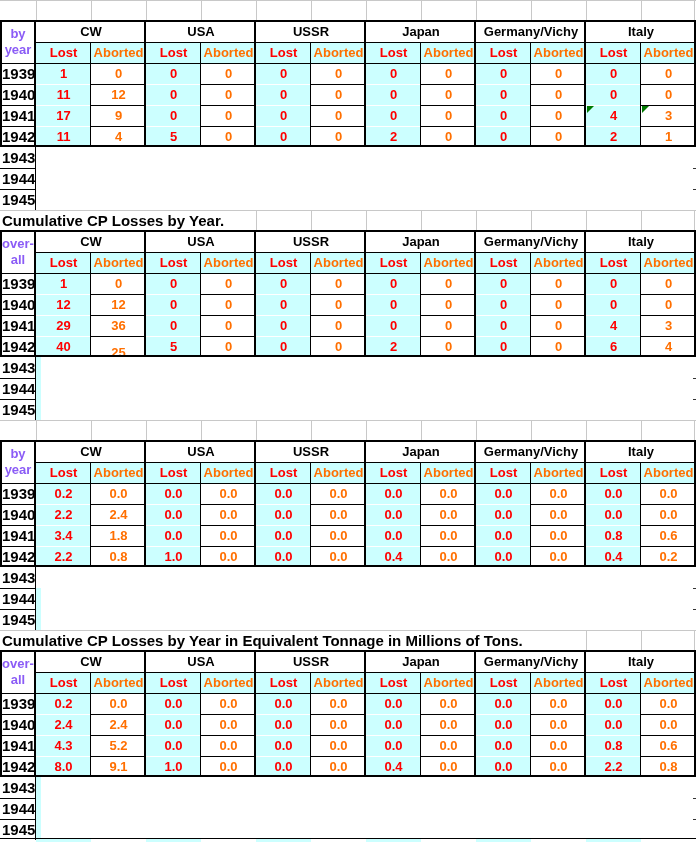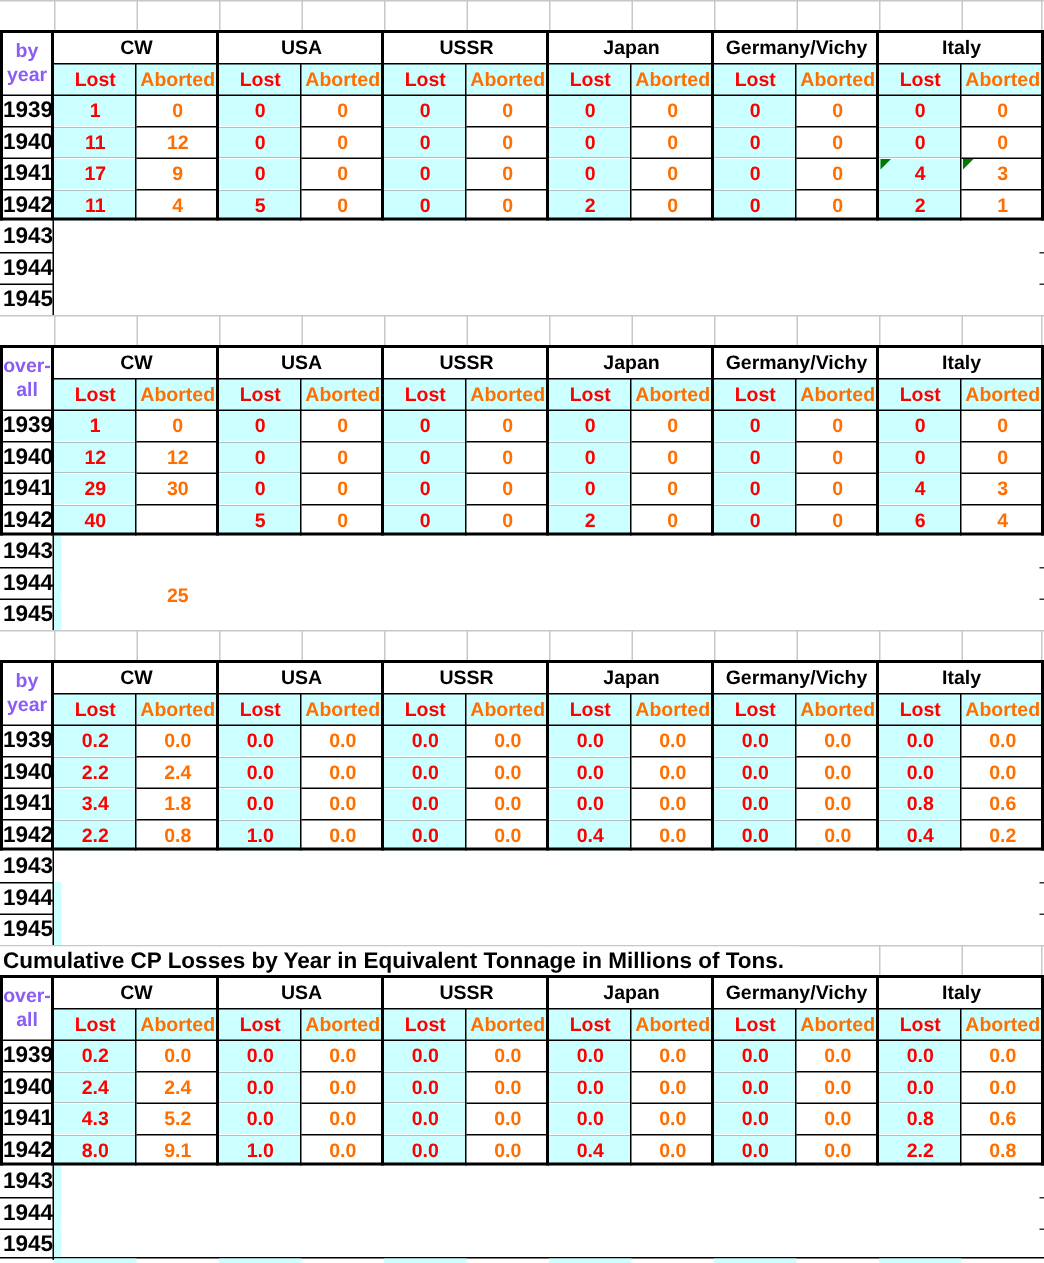--- a/index.html
+++ b/index.html
@@ -177,20 +177,21 @@
       <div class="line" style="left: 201px; top: 0px; width: 1px; height: 20px; background: var(--grid-line);"></div>
       <div class="line" style="left: 256px; top: 0px; width: 1px; height: 20px; background: var(--grid-line);"></div>
       <div class="line" style="left: 311px; top: 0px; width: 1px; height: 20px; background: var(--grid-line);"></div>
       <div class="line" style="left: 366px; top: 0px; width: 1px; height: 20px; background: var(--grid-line);"></div>
       <div class="line" style="left: 421px; top: 0px; width: 1px; height: 20px; background: var(--grid-line);"></div>
       <div class="line" style="left: 476px; top: 0px; width: 1px; height: 20px; background: var(--grid-line);"></div>
       <div class="line" style="left: 531px; top: 0px; width: 1px; height: 20px; background: var(--grid-line);"></div>
       <div class="line" style="left: 586px; top: 0px; width: 1px; height: 20px; background: var(--grid-line);"></div>
       <div class="line" style="left: 641px; top: 0px; width: 1px; height: 20px; background: var(--grid-line);"></div>
       <div class="line" style="left: 694px; top: 0px; width: 1px; height: 20px; background: var(--grid-line);"></div>
+      <div class="cell title-cell" style="left: 0px; top: 1px; height: 19px;">Cumulative CP Losses by Year.</div>
       <div class="cell rowlabel-cell" style="left: 0px; top: 21px; width: 36px; height: 42px;">
         <div style="position: static;">over-</div>
         <div style="position: static;">all</div>
       </div>
       <div class="cell group-cell" style="left: 36px; top: 21px; width: 110px; height: 21px;">CW</div>
       <div class="cell group-cell" style="left: 146px; top: 21px; width: 110px; height: 21px;">USA</div>
       <div class="cell group-cell" style="left: 256px; top: 21px; width: 110px; height: 21px;">USSR</div>
       <div class="cell group-cell" style="left: 366px; top: 21px; width: 110px; height: 21px;">Japan</div>
       <div class="cell group-cell" style="left: 476px; top: 21px; width: 110px; height: 21px;">Germany/Vichy</div>
       <div class="cell group-cell" style="left: 586px; top: 21px; width: 110px; height: 21px;">Italy</div>
@@ -224,33 +225,33 @@
       <div class="cell data-cell data-aborted" style="left: 201px; top: 84px; width: 55px; height: 21px;">0</div>
       <div class="cell data-cell data-lost" style="left: 256px; top: 84px; width: 55px; height: 21px;">0</div>
       <div class="cell data-cell data-aborted" style="left: 311px; top: 84px; width: 55px; height: 21px;">0</div>
       <div class="cell data-cell data-lost" style="left: 366px; top: 84px; width: 55px; height: 21px;">0</div>
       <div class="cell data-cell data-aborted" style="left: 421px; top: 84px; width: 55px; height: 21px;">0</div>
       <div class="cell data-cell data-lost" style="left: 476px; top: 84px; width: 55px; height: 21px;">0</div>
       <div class="cell data-cell data-aborted" style="left: 531px; top: 84px; width: 55px; height: 21px;">0</div>
       <div class="cell data-cell data-lost" style="left: 586px; top: 84px; width: 55px; height: 21px;">0</div>
       <div class="cell data-cell data-aborted" style="left: 641px; top: 84px; width: 55px; height: 21px;">0</div>
       <div class="cell data-cell data-lost" style="left: 36px; top: 105px; width: 55px; height: 21px;">29</div>
-      <div class="cell data-cell data-aborted" style="left: 91px; top: 105px; width: 55px; height: 21px;">30</div>
+      <div class="cell data-cell data-aborted" style="left: 91px; top: 105px; width: 55px; height: 21px;">36</div>
       <div class="cell data-cell data-lost" style="left: 146px; top: 105px; width: 55px; height: 21px;">0</div>
       <div class="cell data-cell data-aborted" style="left: 201px; top: 105px; width: 55px; height: 21px;">0</div>
       <div class="cell data-cell data-lost" style="left: 256px; top: 105px; width: 55px; height: 21px;">0</div>
       <div class="cell data-cell data-aborted" style="left: 311px; top: 105px; width: 55px; height: 21px;">0</div>
       <div class="cell data-cell data-lost" style="left: 366px; top: 105px; width: 55px; height: 21px;">0</div>
       <div class="cell data-cell data-aborted" style="left: 421px; top: 105px; width: 55px; height: 21px;">0</div>
       <div class="cell data-cell data-lost" style="left: 476px; top: 105px; width: 55px; height: 21px;">0</div>
       <div class="cell data-cell data-aborted" style="left: 531px; top: 105px; width: 55px; height: 21px;">0</div>
       <div class="cell data-cell data-lost" style="left: 586px; top: 105px; width: 55px; height: 21px;">4</div>
       <div class="cell data-cell data-aborted" style="left: 641px; top: 105px; width: 55px; height: 21px;">3</div>
       <div class="cell data-cell data-lost" style="left: 36px; top: 126px; width: 55px; height: 21px;">40</div>
-      <div class="cell data-cell data-aborted" style="left: 91px; top: 126px; width: 55px; height: 32px; margin-top: 44px;">25</div>
+      <div class="cell data-cell data-aborted" style="left: 91px; top: 126px; width: 55px; height: 32px;">25</div>
       <div class="cell data-cell data-lost" style="left: 146px; top: 126px; width: 55px; height: 21px;">5</div>
       <div class="cell data-cell data-aborted" style="left: 201px; top: 126px; width: 55px; height: 21px;">0</div>
       <div class="cell data-cell data-lost" style="left: 256px; top: 126px; width: 55px; height: 21px;">0</div>
       <div class="cell data-cell data-aborted" style="left: 311px; top: 126px; width: 55px; height: 21px;">0</div>
       <div class="cell data-cell data-lost" style="left: 366px; top: 126px; width: 55px; height: 21px;">2</div>
       <div class="cell data-cell data-aborted" style="left: 421px; top: 126px; width: 55px; height: 21px;">0</div>
       <div class="cell data-cell data-lost" style="left: 476px; top: 126px; width: 55px; height: 21px;">0</div>
       <div class="cell data-cell data-aborted" style="left: 531px; top: 126px; width: 55px; height: 21px;">0</div>
       <div class="cell data-cell data-lost" style="left: 586px; top: 126px; width: 55px; height: 21px;">6</div>
       <div class="cell data-cell data-aborted" style="left: 641px; top: 126px; width: 55px; height: 21px;">4</div>

